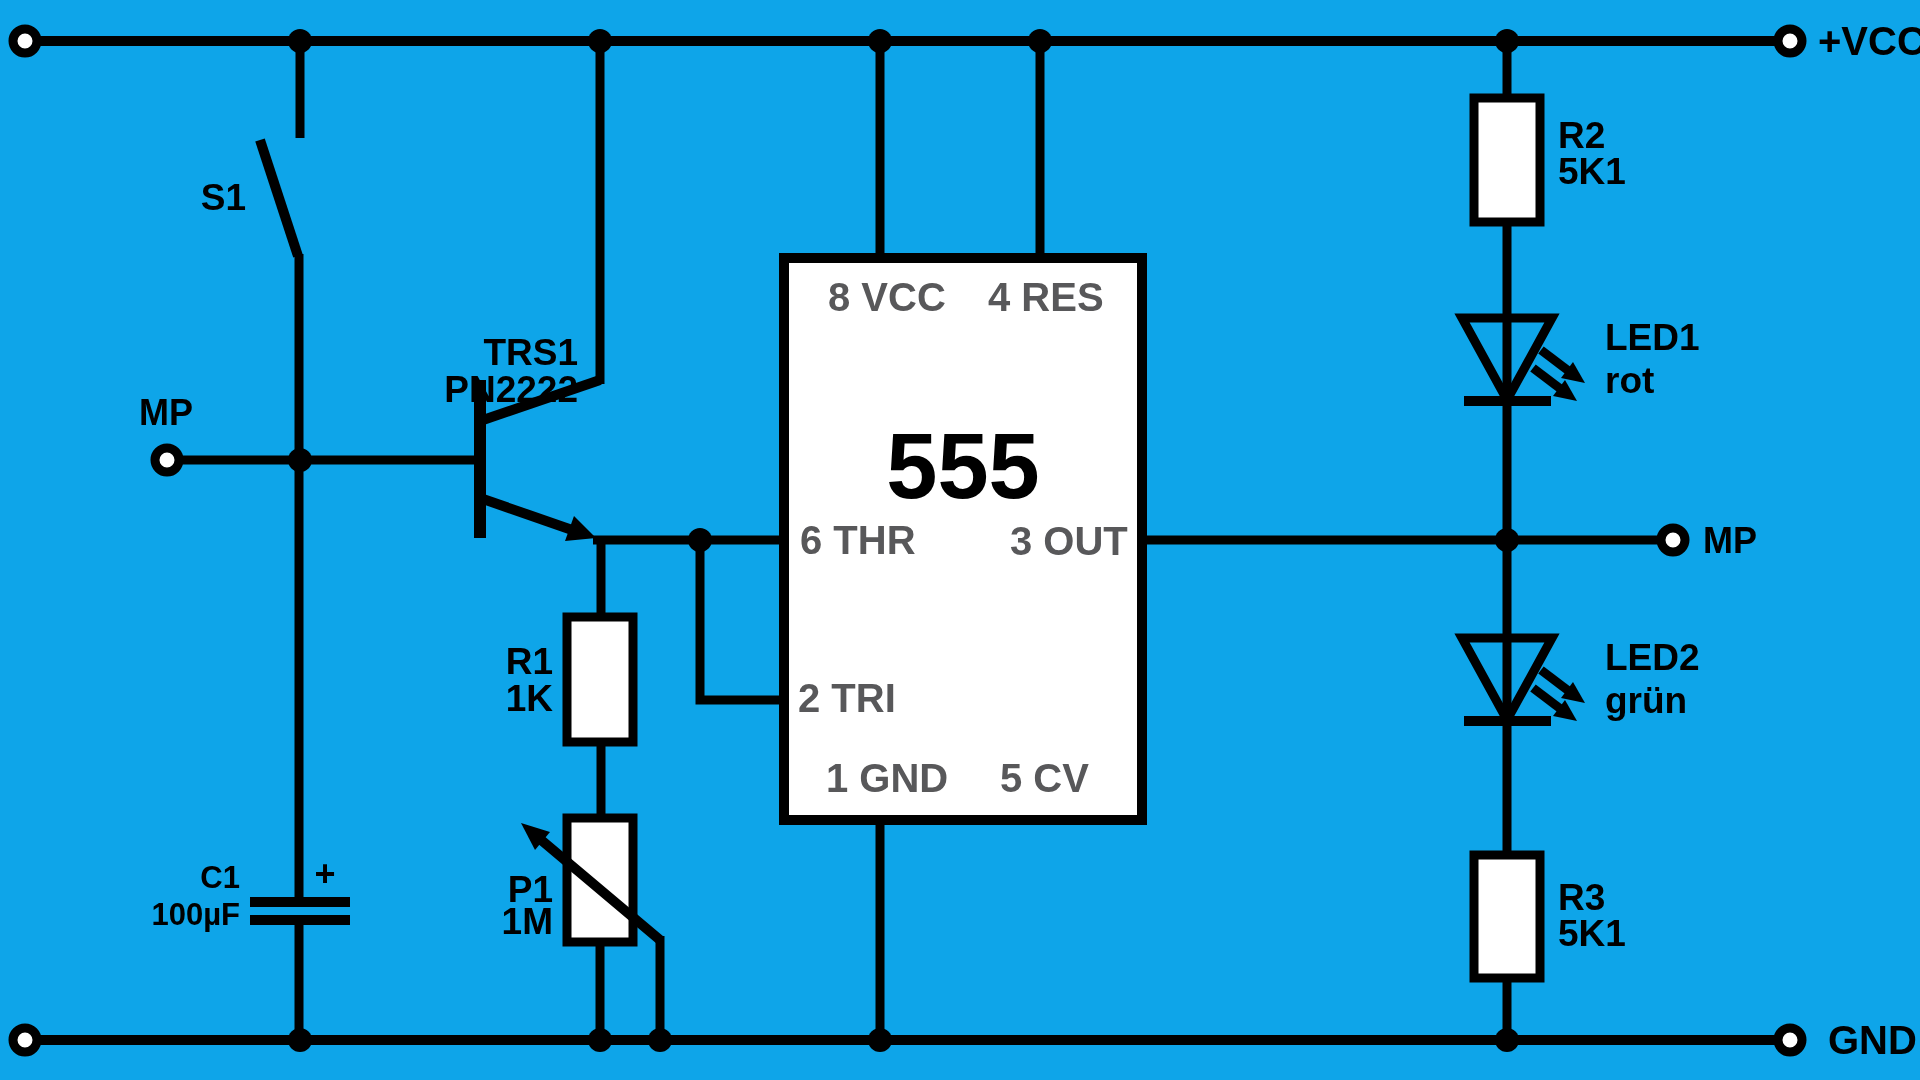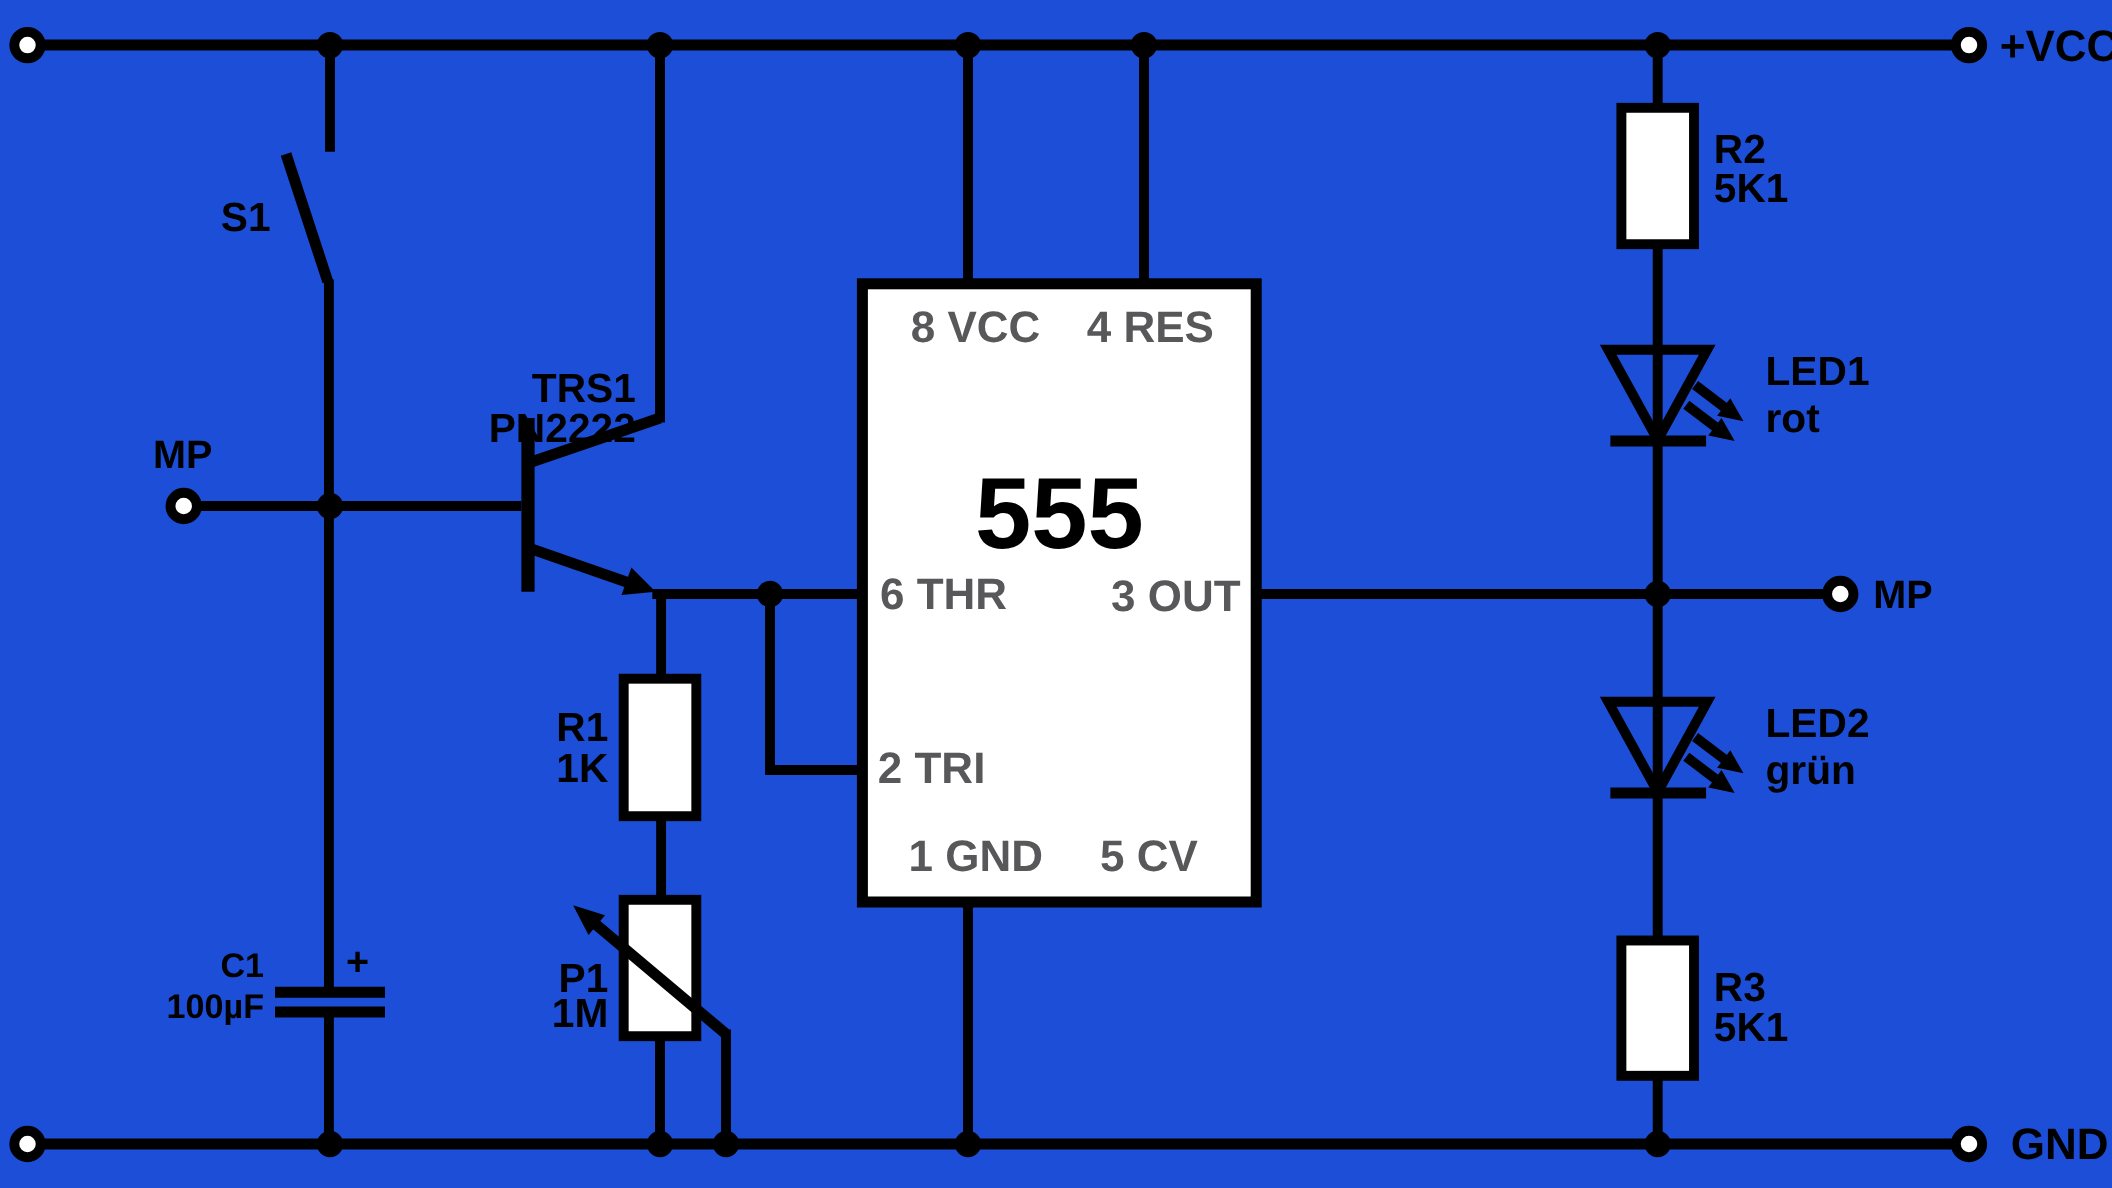--- a/index.html
+++ b/index.html
@@ -1,16 +1,16 @@
 <!DOCTYPE html>
 <html><head>
 <meta charset="utf-8">
 <style>
   html,body{margin:0;padding:0;background:#ffffff;}
-  #stage{position:relative;width:1920px;height:1080px;background:#1d4ed8;overflow:hidden;}
+  #stage{position:relative;width:1920px;height:1080px;background:#0ea5e9;overflow:hidden;}
   svg{display:block;}
   .wire{stroke:#000;stroke-width:9;fill:none;}
   .wire-thick{stroke:#000;stroke-width:10;fill:none;}
   .bar{stroke:#000;stroke-width:12;fill:none;}
   .comp{fill:#ffffff;stroke:#000;stroke-width:9;}
   .comp-open{fill:none;stroke:#000;stroke-width:9;}
   .icbox{fill:#ffffff;stroke:#000;stroke-width:10;}
   .dot{fill:#000;stroke:none;}
   .term{fill:#ffffff;stroke:#000;stroke-width:9;}
   .head{fill:#000;stroke:none;}

